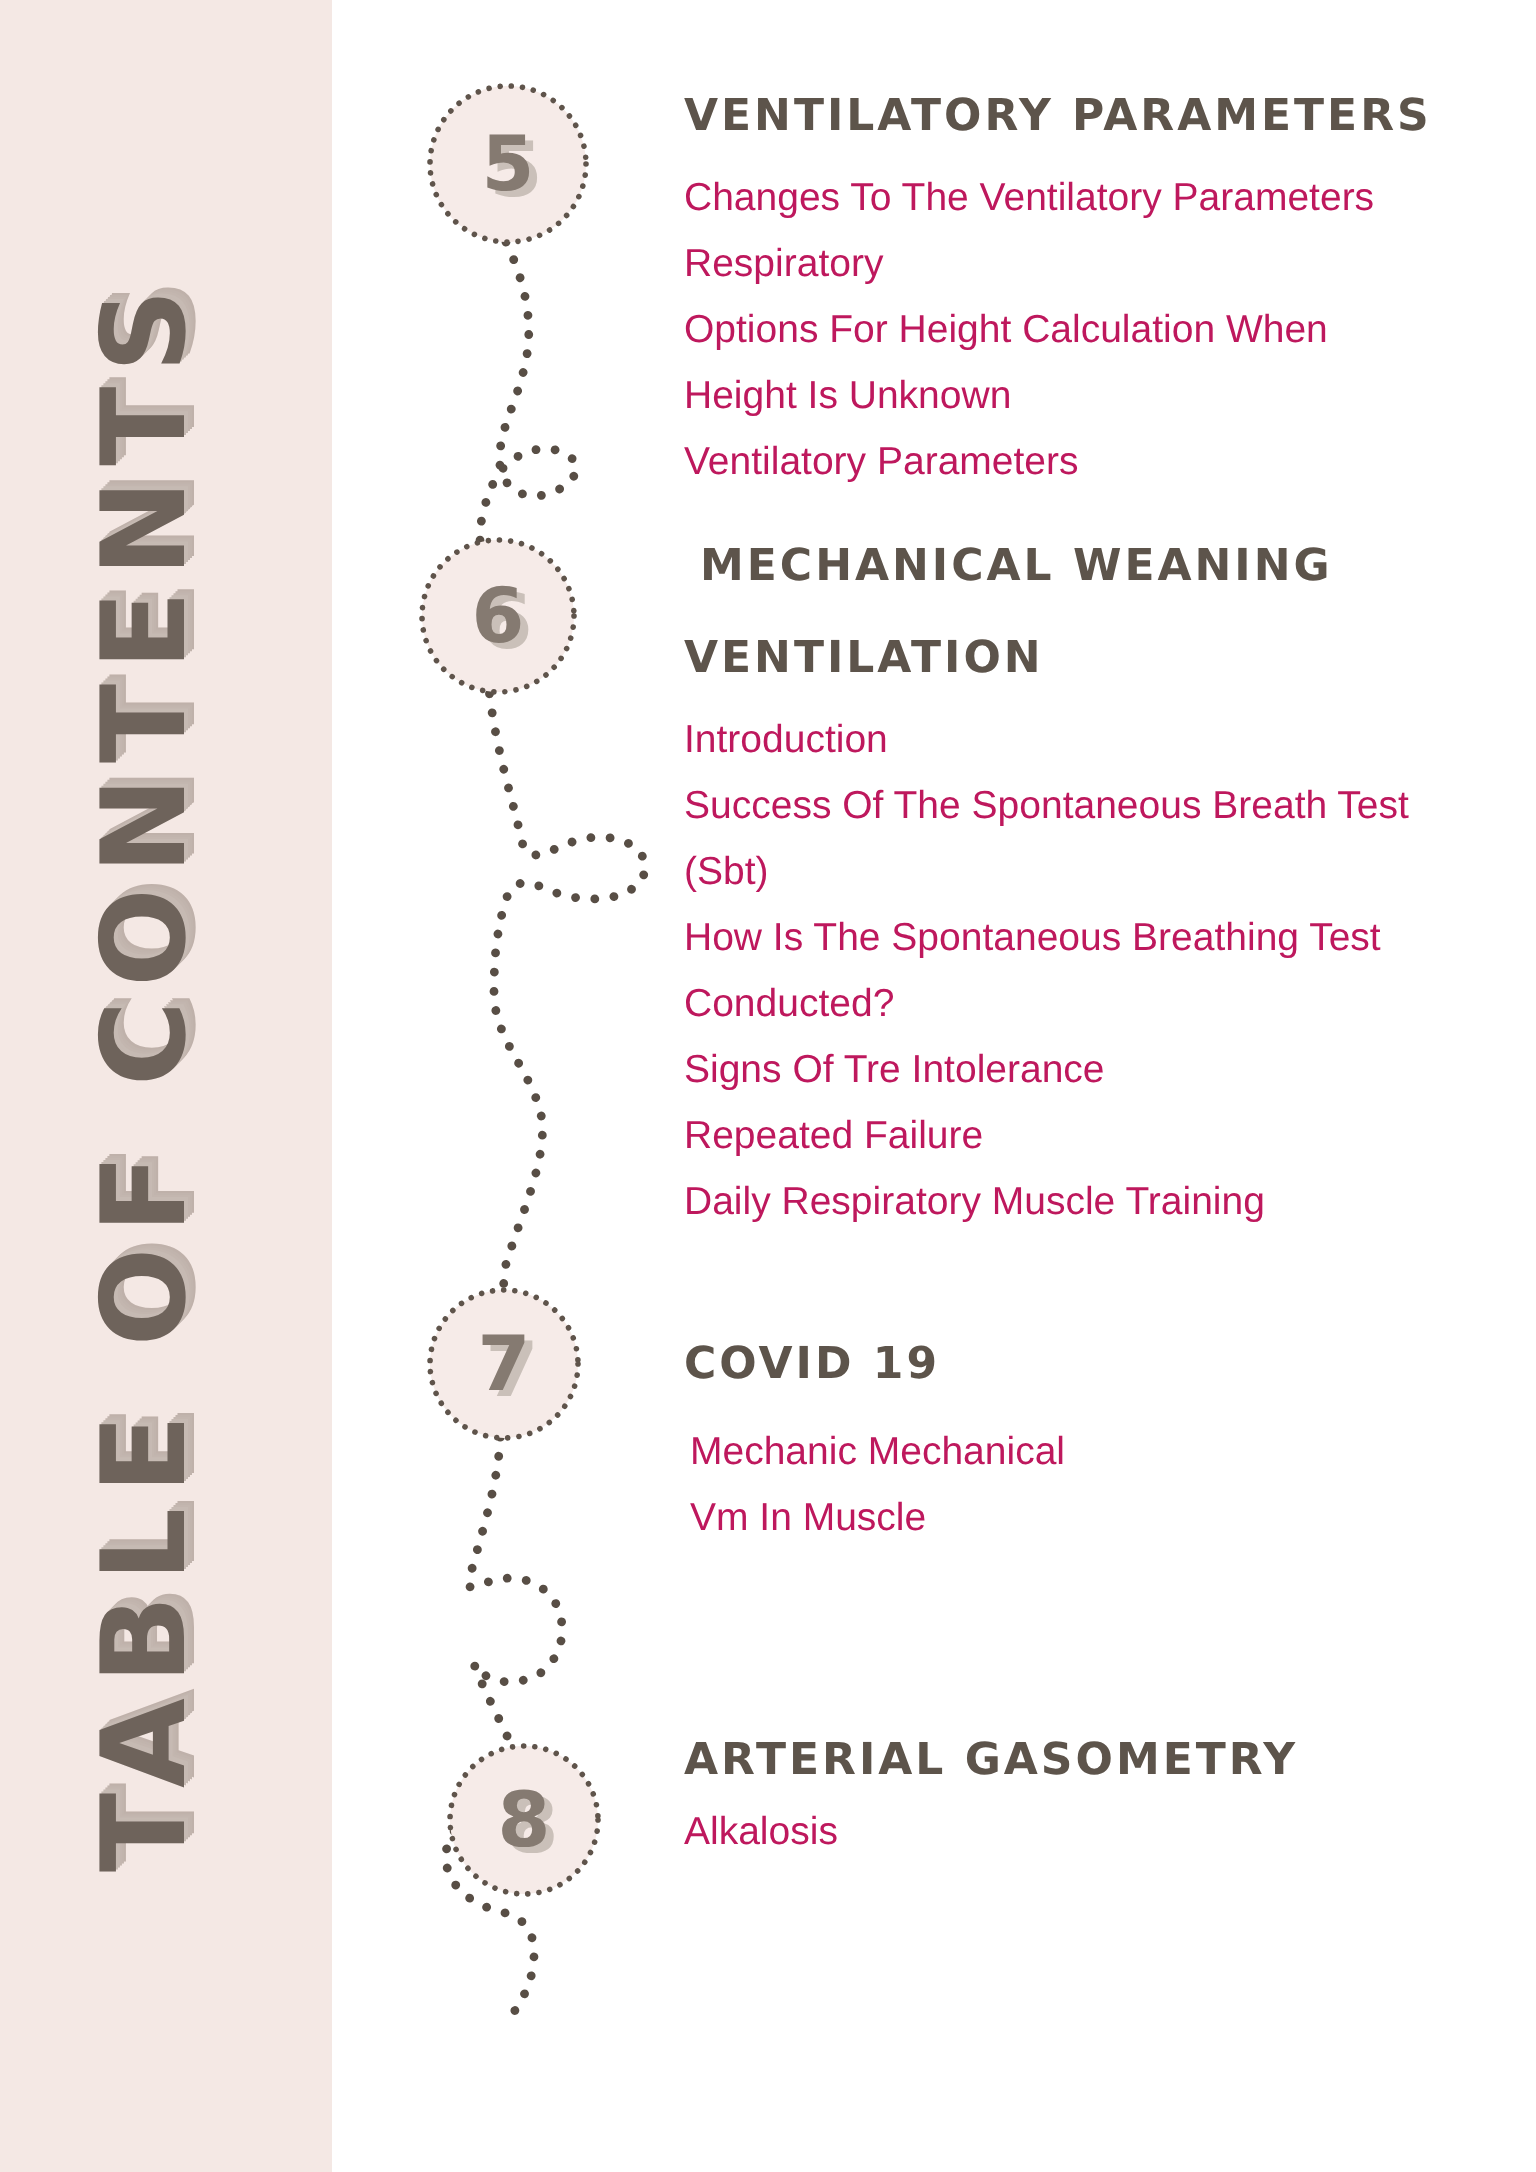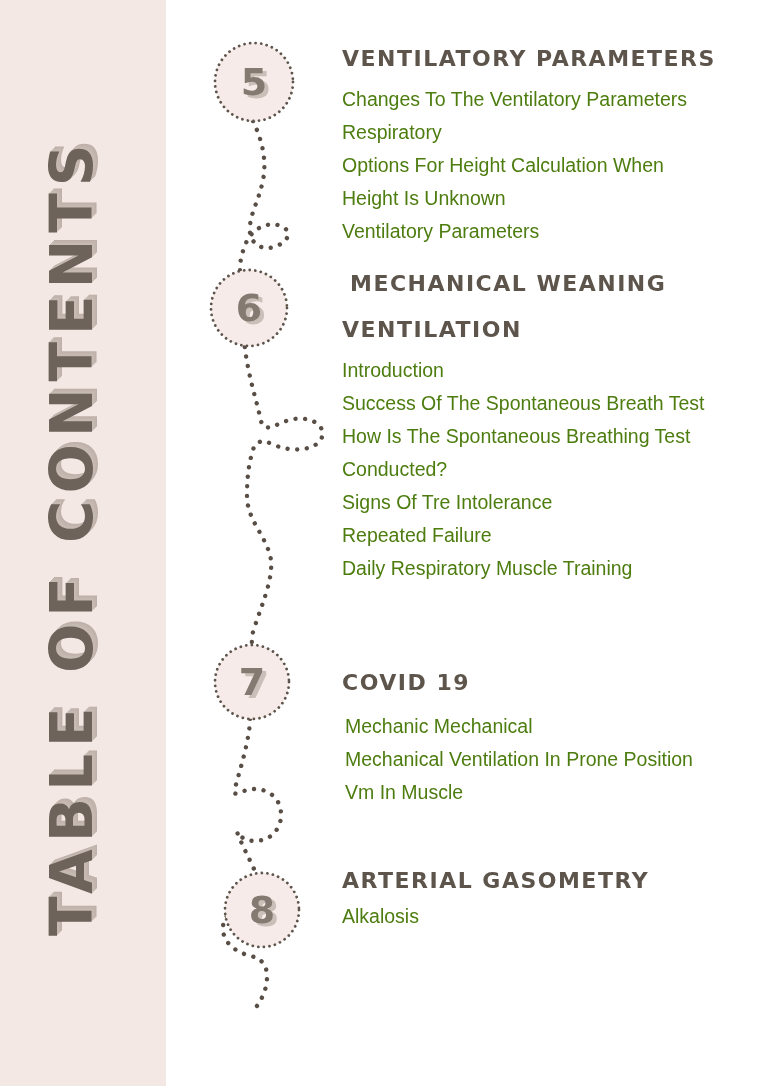--- a/index.html
+++ b/index.html
@@ -44,21 +44,21 @@
     font-weight:bold;
     font-size:22px;line-height:46px;letter-spacing:1.5px;
     color:#5d544b;
   }
   .heading .hline{display:block;}
   .heading .hline.indent{padding-left:8px;}
   .items{margin-top:1px;}
   .item .line{
     font-family:"Liberation Sans", sans-serif;
     font-size:19.5px;line-height:33px;
-    color:#4d7c0f;
+    color:#be185d;
   }
 </style>
 </head>
 <body>
 
 <div class="side-band"></div>
 
 <div class="vertical-title">TABLE OF CONTENTS</div>
 
 <svg class="trail-svg" width="768" height="1086" viewBox="0 0 768 1086">
@@ -125,20 +125,21 @@
   <h2 class="heading">
     <span class="hline indent">MECHANICAL WEANING</span>
     <span class="hline">VENTILATION</span>
   </h2>
   <div class="items">
     <div class="item">
       <div class="line">Introduction</div>
     </div>
     <div class="item">
       <div class="line">Success Of The Spontaneous Breath Test</div>
+      <div class="line">(Sbt)</div>
     </div>
     <div class="item">
       <div class="line">How Is The Spontaneous Breathing Test</div>
       <div class="line">Conducted?</div>
     </div>
     <div class="item">
       <div class="line">Signs Of Tre Intolerance</div>
     </div>
     <div class="item">
       <div class="line">Repeated Failure</div>
@@ -151,23 +152,20 @@
 
 <section class="toc-section" style="top:660px">
   <h2 class="heading">
     <span class="hline">COVID 19</span>
   </h2>
   <div class="items" style="margin-top:4px;padding-left:3px">
     <div class="item">
       <div class="line">Mechanic Mechanical</div>
     </div>
     <div class="item">
-      <div class="line">Mechanical Ventilation In Prone Position</div>
-    </div>
-    <div class="item">
       <div class="line">Vm In Muscle</div>
     </div>
   </div>
 </section>
 
 <section class="toc-section" style="top:858px">
   <h2 class="heading">
     <span class="hline">ARTERIAL GASOMETRY</span>
   </h2>
   <div class="items" style="margin-top:-4px">

